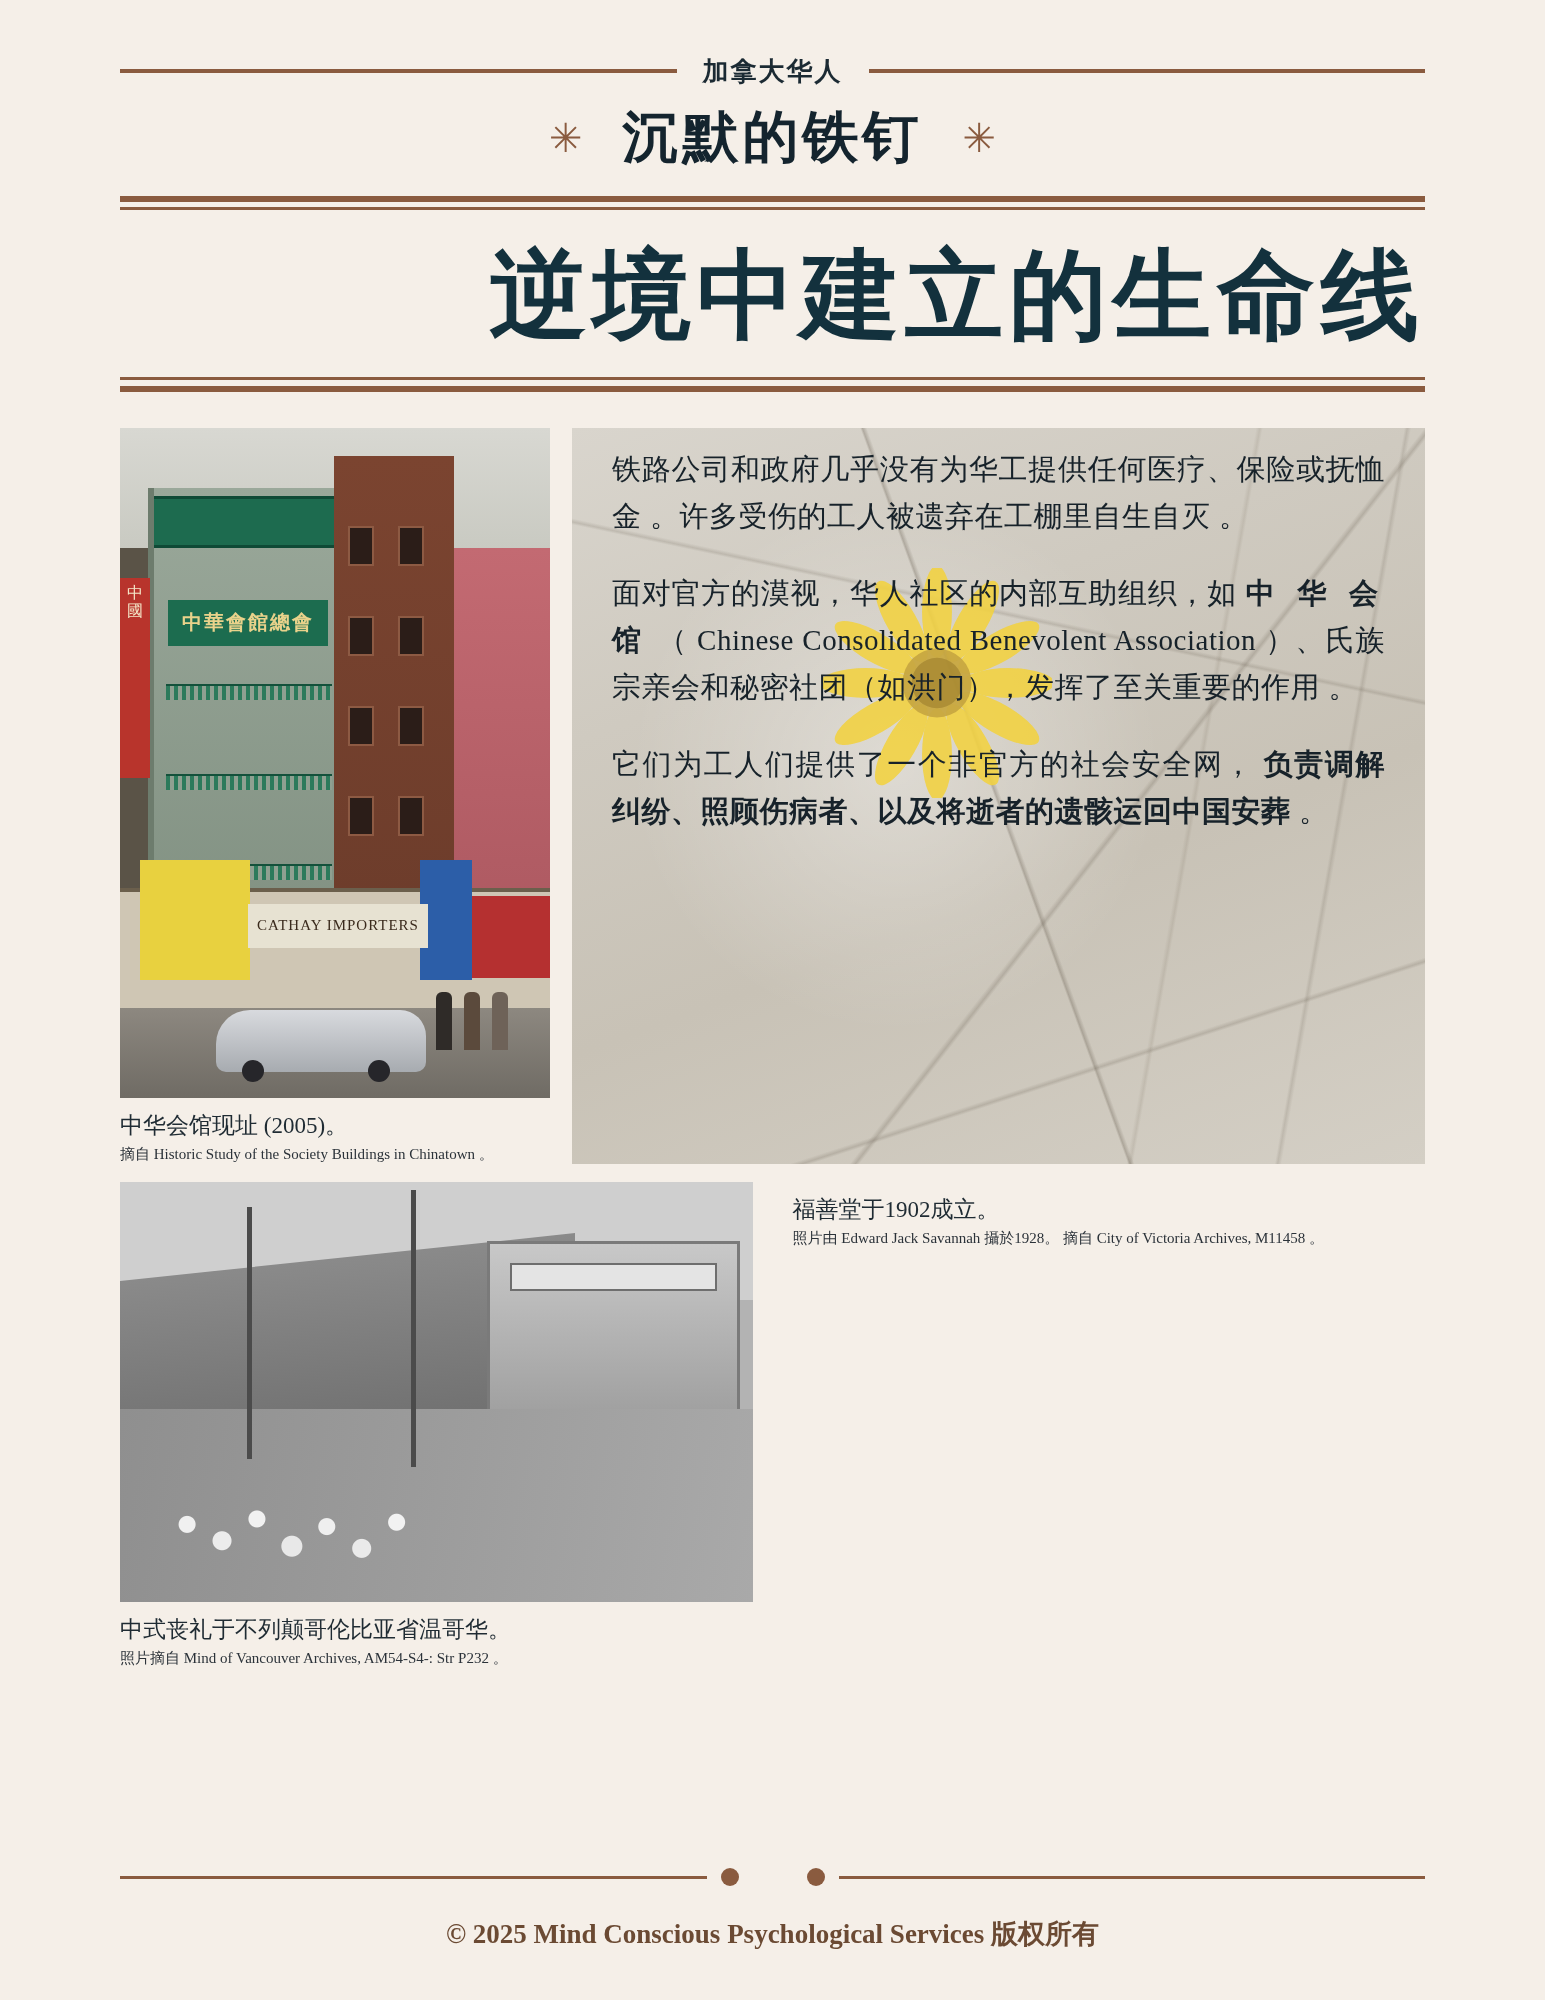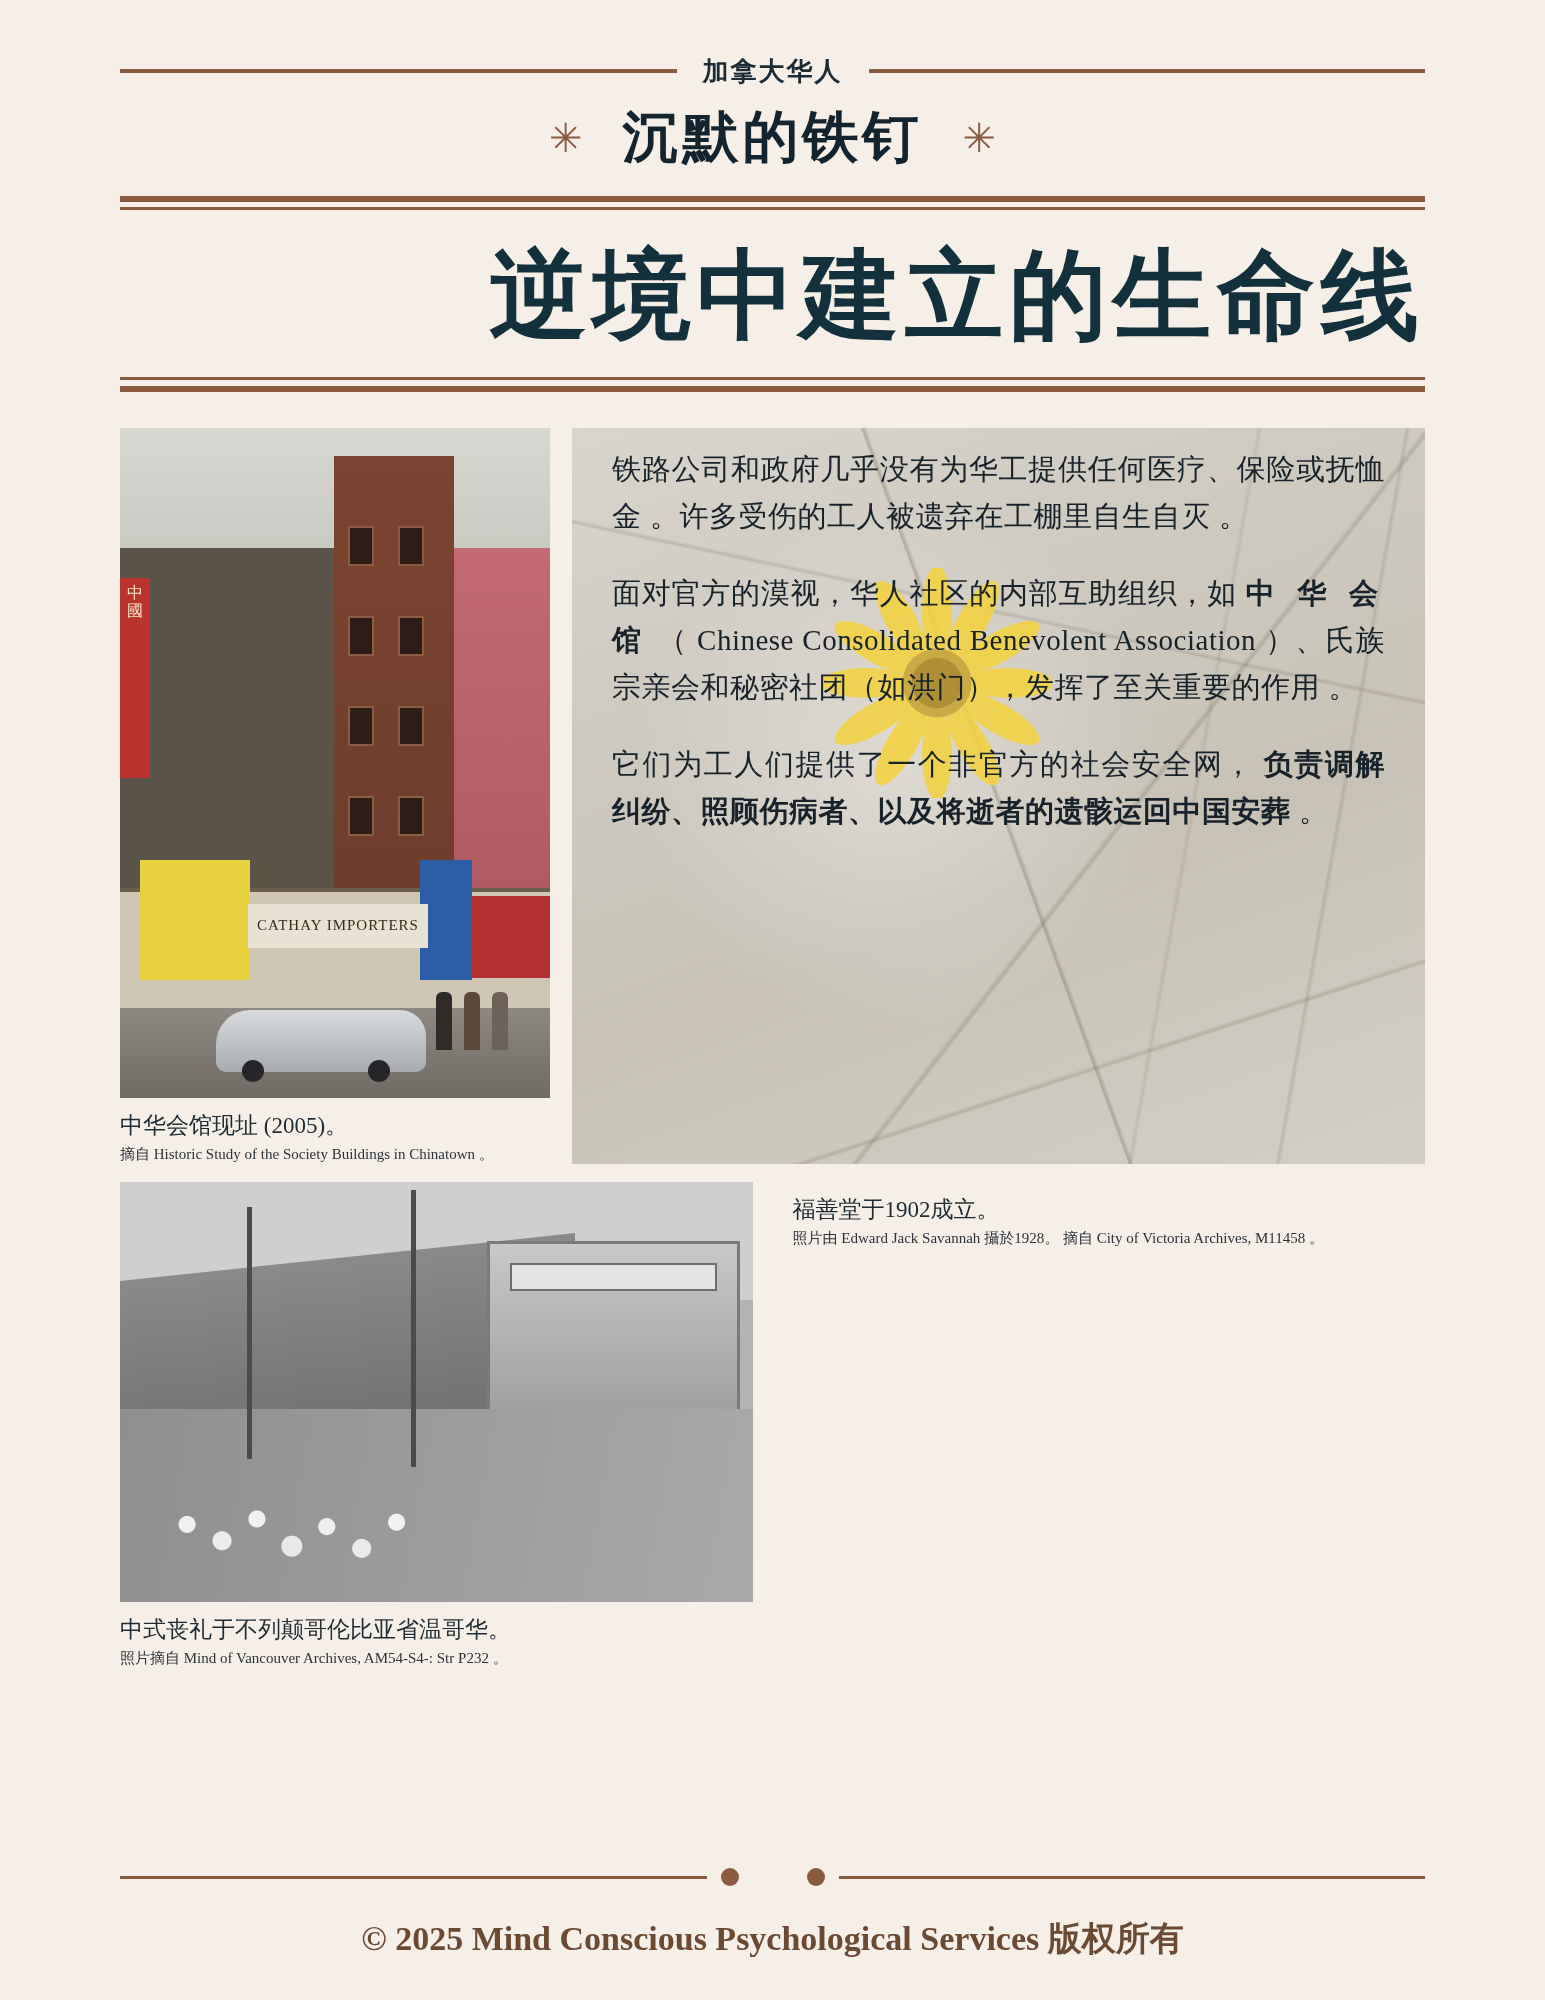--- a/index.html
+++ b/index.html
@@ -348,21 +348,21 @@
   }
   .foot-line { flex: 1 1 auto; height: 3px; background: #8a5b3f; }
   .foot-dot {
     width: 18px; height: 18px; border-radius: 50%;
     background: #8a5b3f; margin: 0 14px;
   }
   .foot-gap { width: 40px; }
   .copyright {
     position: absolute; left: 0; right: 0; top: 86px;
     text-align: center;
-    font-size: 34px;
+    font-size: 27px;
     font-weight: 700;
     color: #6b4a33;
     font-family: "Liberation Serif", serif;
   }
   .copyright .cn { font-family: "Liberation Sans", sans-serif; }
 </style>
 </head>
 <body>
 
 <div class="page">
@@ -406,20 +406,28 @@
           <div class="brick-win" style="left:14px; top:160px;"></div>
           <div class="brick-win" style="left:64px; top:160px;"></div>
           <div class="brick-win" style="left:14px; top:250px;"></div>
           <div class="brick-win" style="left:64px; top:250px;"></div>
           <div class="brick-win" style="left:14px; top:340px;"></div>
           <div class="brick-win" style="left:64px; top:340px;"></div>
         </div>
 
         <div class="bldg-pink"></div>
 
+        <div class="bldg-green">
+          <div class="green-band" style="top:8px;"></div>
+          <div class="green-sign">中華會館總會</div>
+          <div class="balcony" style="top:196px;"></div>
+          <div class="balcony" style="top:286px;"></div>
+          <div class="balcony" style="top:376px;"></div>
+          <div class="balcony" style="top:466px;"></div>
+        </div>
 
         <div class="vert-banner">中國</div>
 
         <div class="shopfront"></div>
         <div class="shop-yellow"></div>
         <div class="shop-blue"></div>
         <div class="shop-red"></div>
         <div class="shop-label">
           <span>CATHAY IMPORTERS</span>
         </div>

